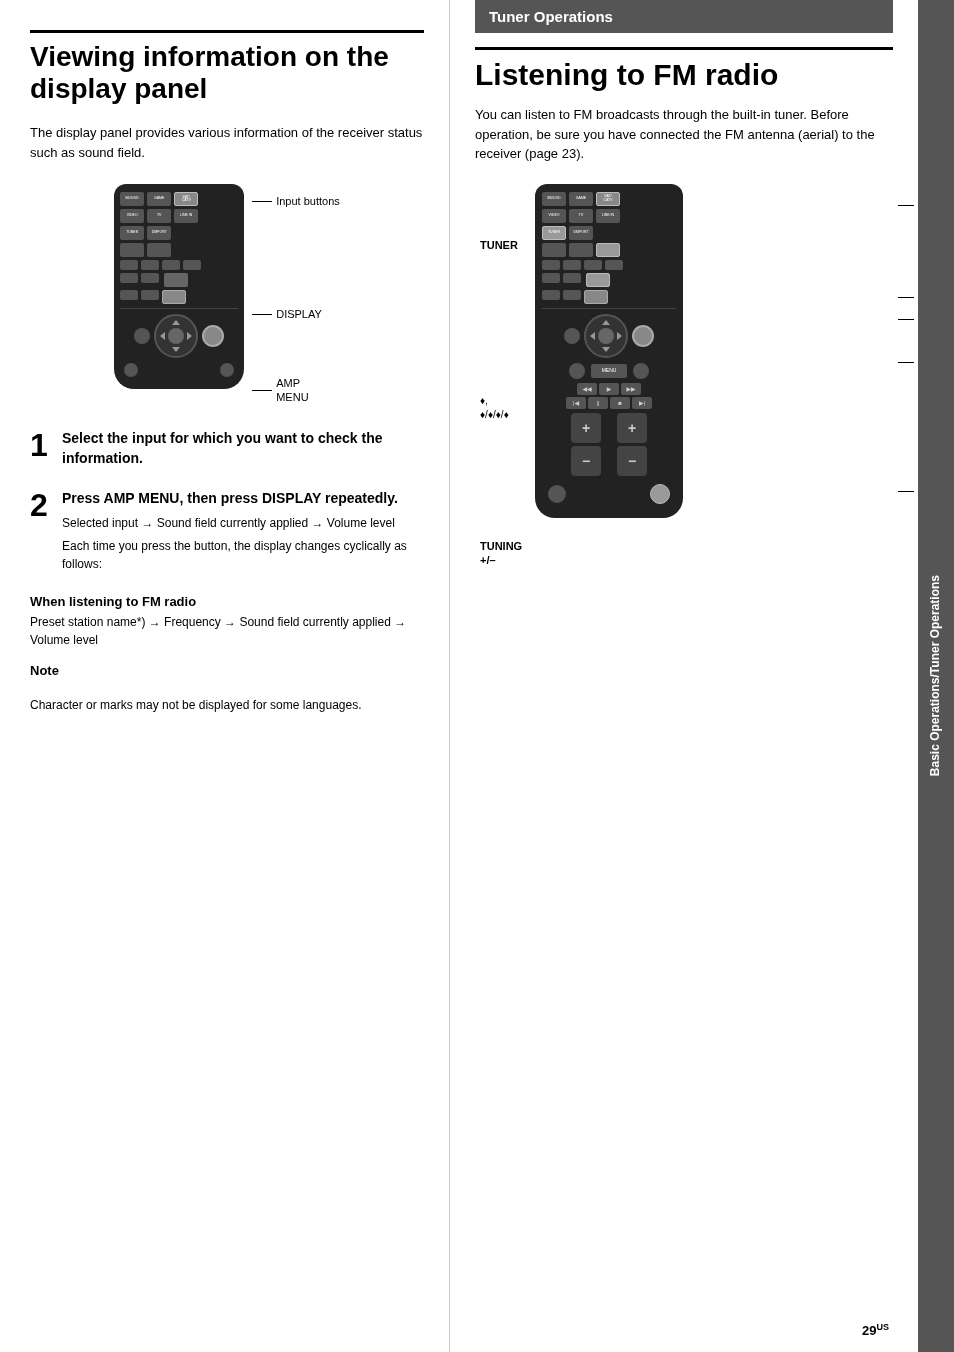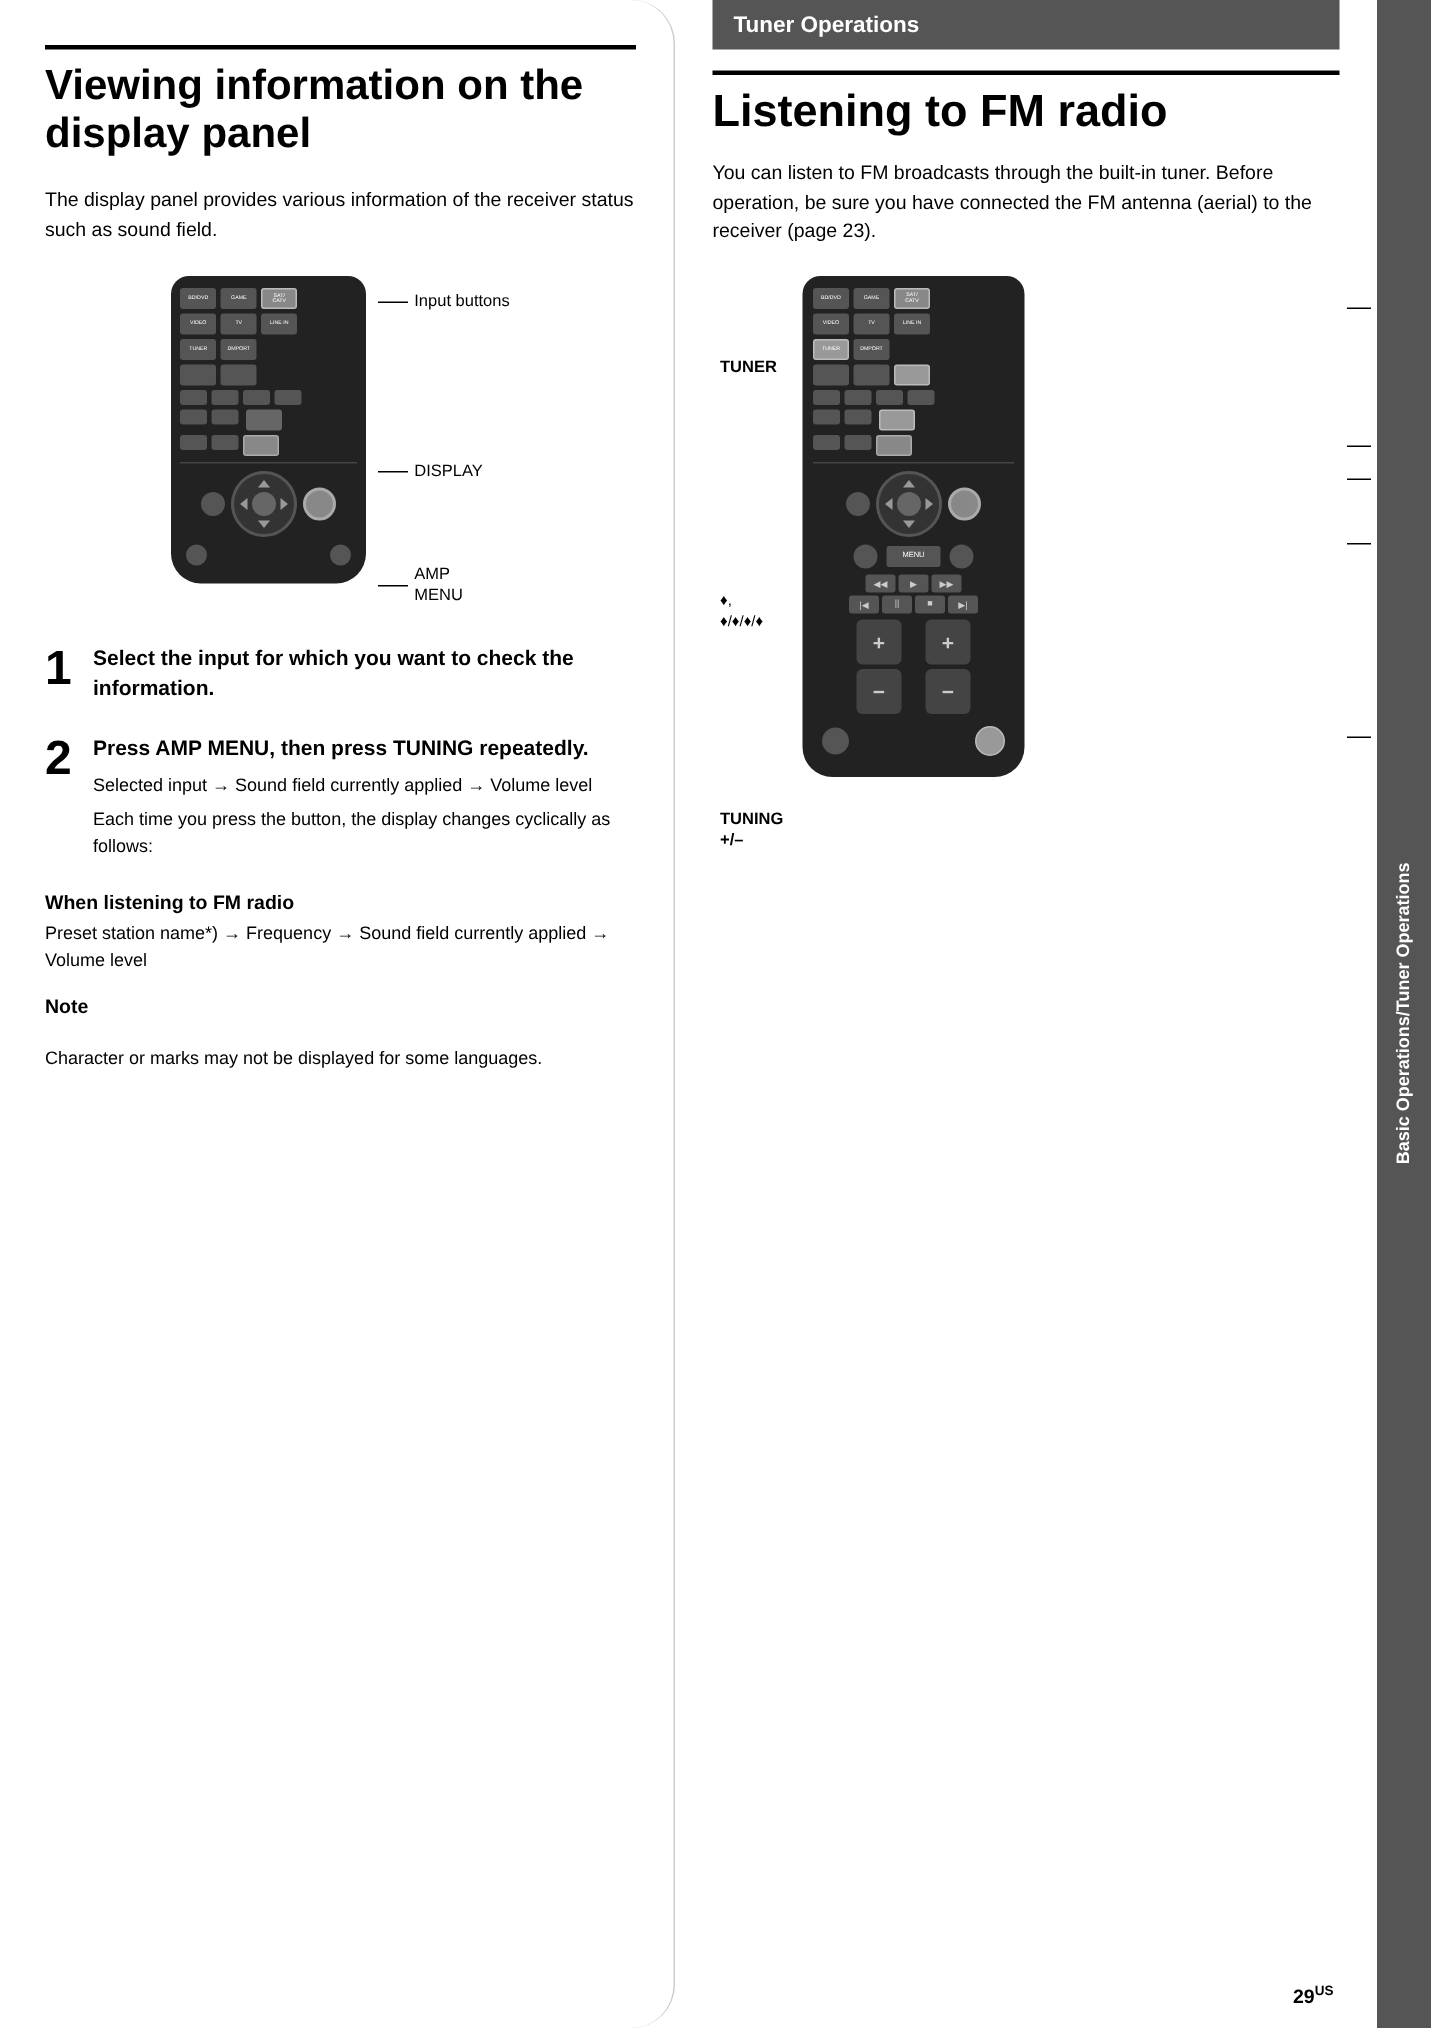--- a/index.html
+++ b/index.html
@@ -48,21 +48,20 @@
       display: flex;
       width: 918px;
       min-height: 1352px;
     }
 
     
     .left-column {
       width: 450px;
       padding: 30px 25px 20px 30px;
       border-right: 1px solid #ccc;
-      border-radius: 29px;
     }
 
     
     .right-column {
       width: 468px;
       padding: 0 25px 28px 25px;
     }
 
     
     .left-title {
@@ -422,21 +421,21 @@
         <div class="step-item">
           <div class="step-number">1</div>
           <div class="step-content">
             <div class="step-title">Select the input for which you want to check the information.</div>
           </div>
         </div>
 
         <div class="step-item">
           <div class="step-number">2</div>
           <div class="step-content">
-            <div class="step-title">Press AMP MENU, then press TUNING repeatedly.</div>
+            <div class="step-title">Press AMP MENU, then press DISPLAY repeatedly.</div>
             <div class="step-body">
               <p>
                 <span>Selected input → Sound field currently applied → Volume level</span>
               </p>
               <p>Each time you press the button, the display changes cyclically as follows:</p>
             </div>
           </div>
         </div>
       </div>
 

